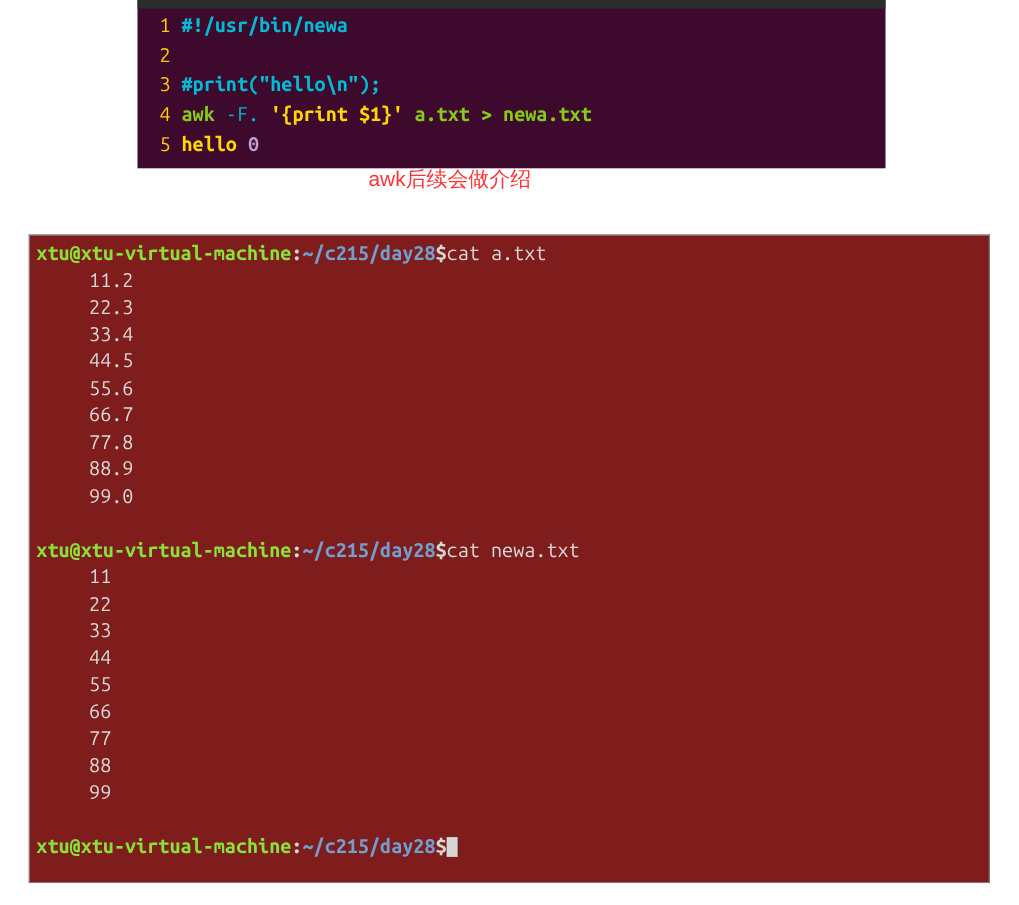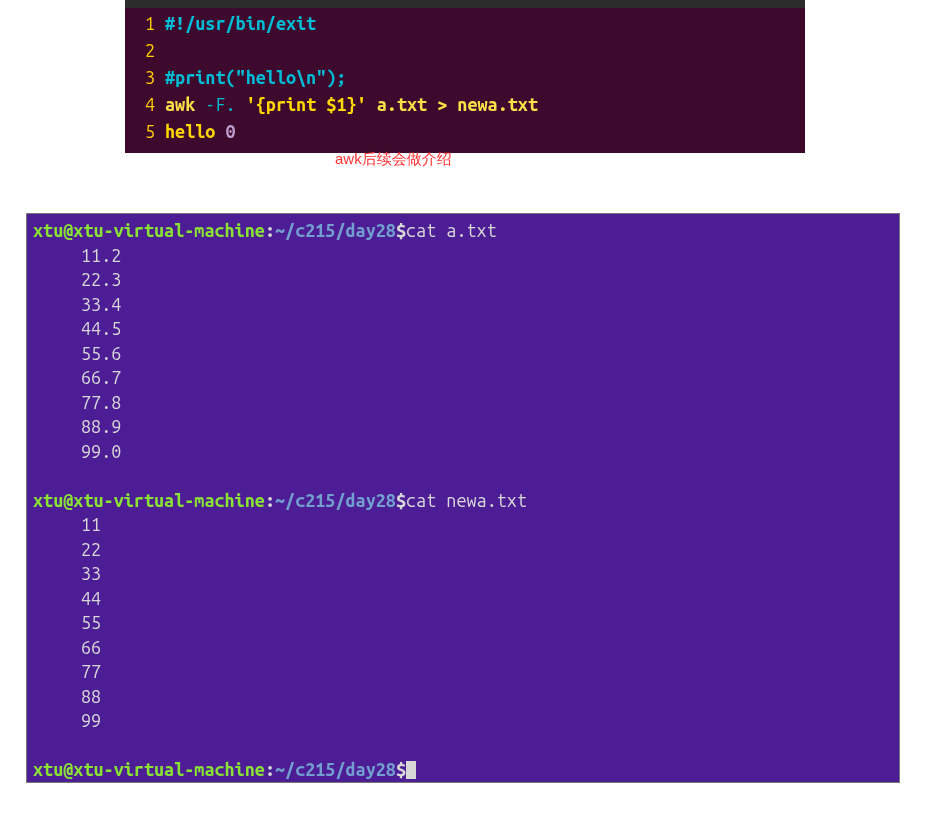--- a/index.html
+++ b/index.html
@@ -34,40 +34,40 @@
       text-align: right;
       padding-right: 10px;
       flex-shrink: 0;
     }
     .code-text {
       flex: 1;
     }
     .c-comment { color: #00bcd4; font-weight: bold; }
     .c-yellow { color: #ffd700; font-weight: bold; margin-top: 19px; }
     .c-teal { color: #00bcd4; }
-    .c-plain { color: #fde047; font-weight: bold; margin-top: 48px; }
+    .c-plain { color: #84cc16; font-weight: bold; margin-top: 48px; }
     .c-num { color: #c0a0d0; font-weight: bold; }
     .annotation {
       position: absolute;
       color: #ff3333;
       font-family: 'Microsoft YaHei', SimSun, sans-serif;
-      font-size: 15px;
+      font-size: 19px;
       left: 210px;
       top: 150px;
     }
     .spacer {
       height: 60px;
     }
     .terminal-wrap {
       margin: 0 26px;
       border: 1px solid #777;
     }
     .terminal-panel {
-      background: #4c1d95;
-      padding: 4px 6px 0 6px;
+      background: #7f1d1d;
+      padding: 4px 6px 20px 6px;
       color: #d7d7d7;
       font-size: 18px;
       line-height: 24.5px;
       white-space: pre;
       position: relative;
     }
     .prompt-user { color: #8ae234; font-weight: bold; }
     .prompt-host { color: #8ae234; font-weight: bold; }
     .prompt-colon { color: #d7d7d7; font-weight: bold; }
     .prompt-path { color: #729fcf; font-weight: bold; }
@@ -81,21 +81,21 @@
       background: #d7d7d7;
       vertical-align: text-bottom;
     }
   </style>
 </head>
 <body>
 
 <div class="editor-panel">
   <div class="editor-topbar"></div>
   <div class="editor-content" id="editor-content">
-      <div class="code-line"><span class="lineno">1</span><span class="code-text"><span class="c-comment">#!/usr/bin/exit</span></span></div>
+      <div class="code-line"><span class="lineno">1</span><span class="code-text"><span class="c-comment">#!/usr/bin/newa</span></span></div>
       <div class="code-line"><span class="lineno">2</span><span class="code-text"></span></div>
       <div class="code-line"><span class="lineno">3</span><span class="code-text"><span class="c-comment">#print("hello\n");</span></span></div>
       <div class="code-line"><span class="lineno">4</span><span class="code-text"><span class="c-plain">awk </span><span class="c-teal">-F.</span><span class="c-plain"> </span><span class="c-yellow">'{print $1}'</span><span class="c-plain"> a.txt &gt; newa.txt</span></span></div>
       <div class="code-line"><span class="lineno">5</span><span class="code-text"><span class="c-yellow">hello</span><span class="c-plain"> </span><span class="c-num">0</span></span></div>
     </div>
   <div class="annotation">awk后续会做介绍</div>
 </div>
 
 <div class="spacer"></div>
 

